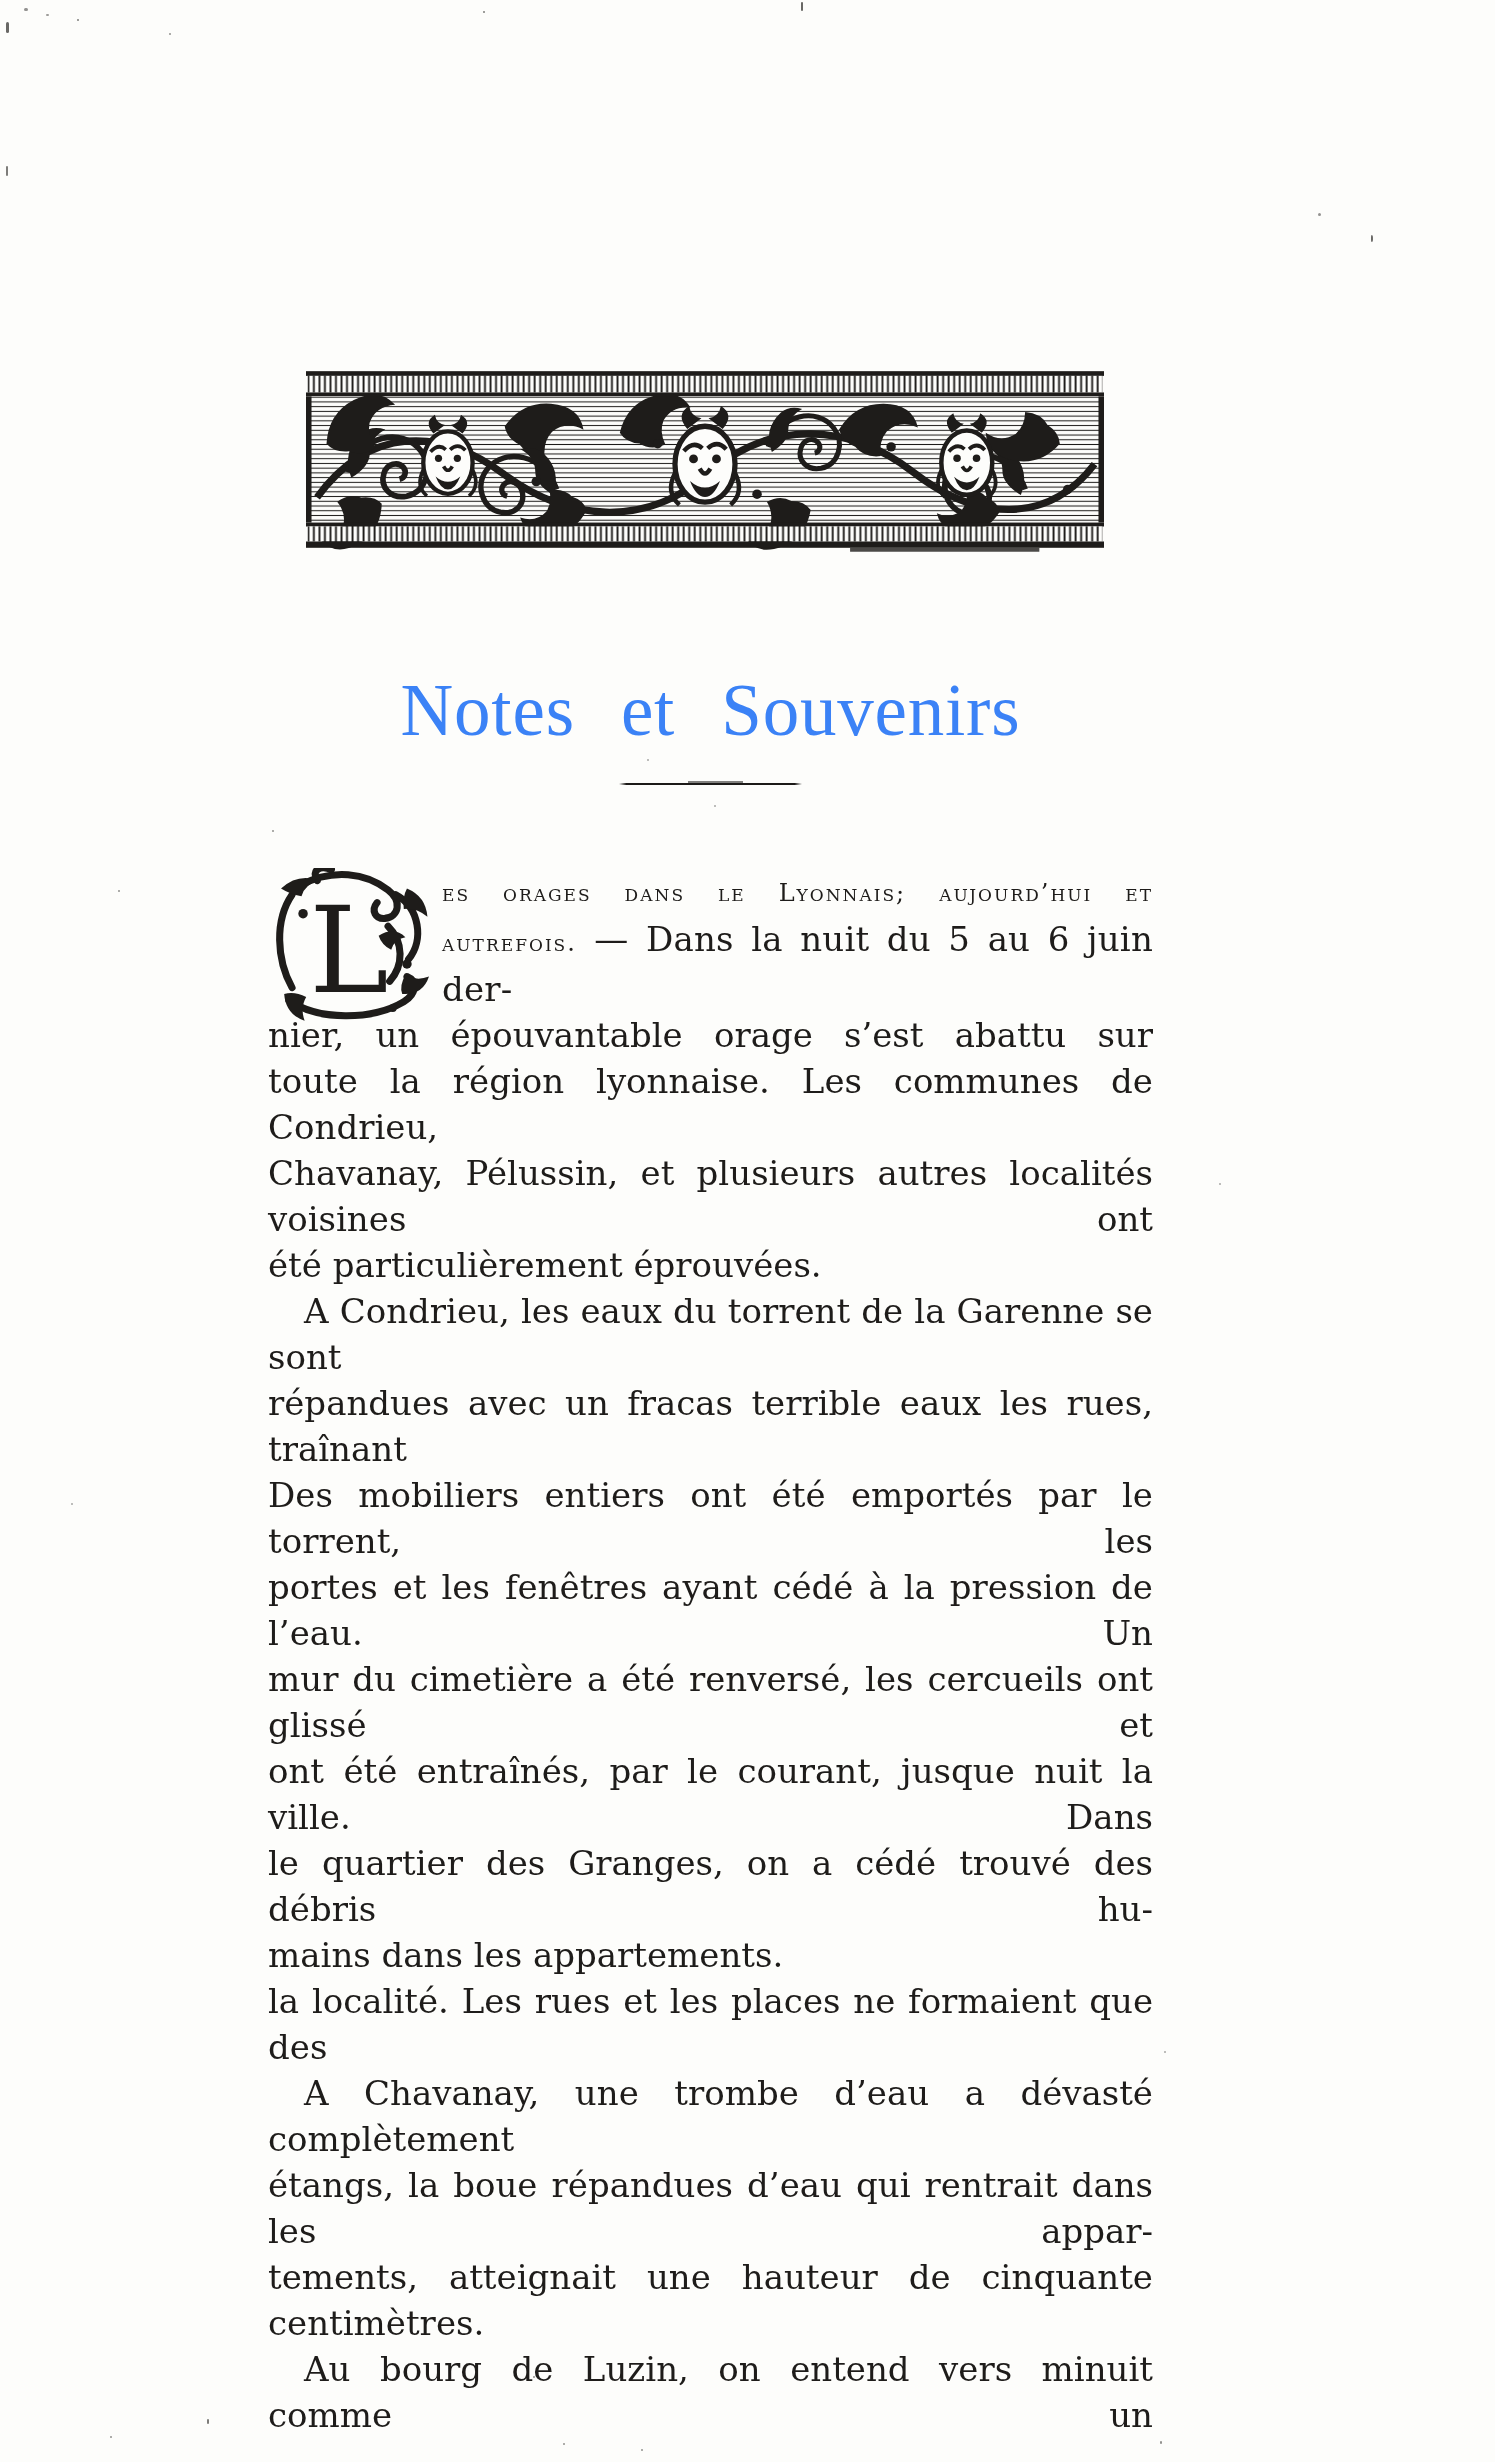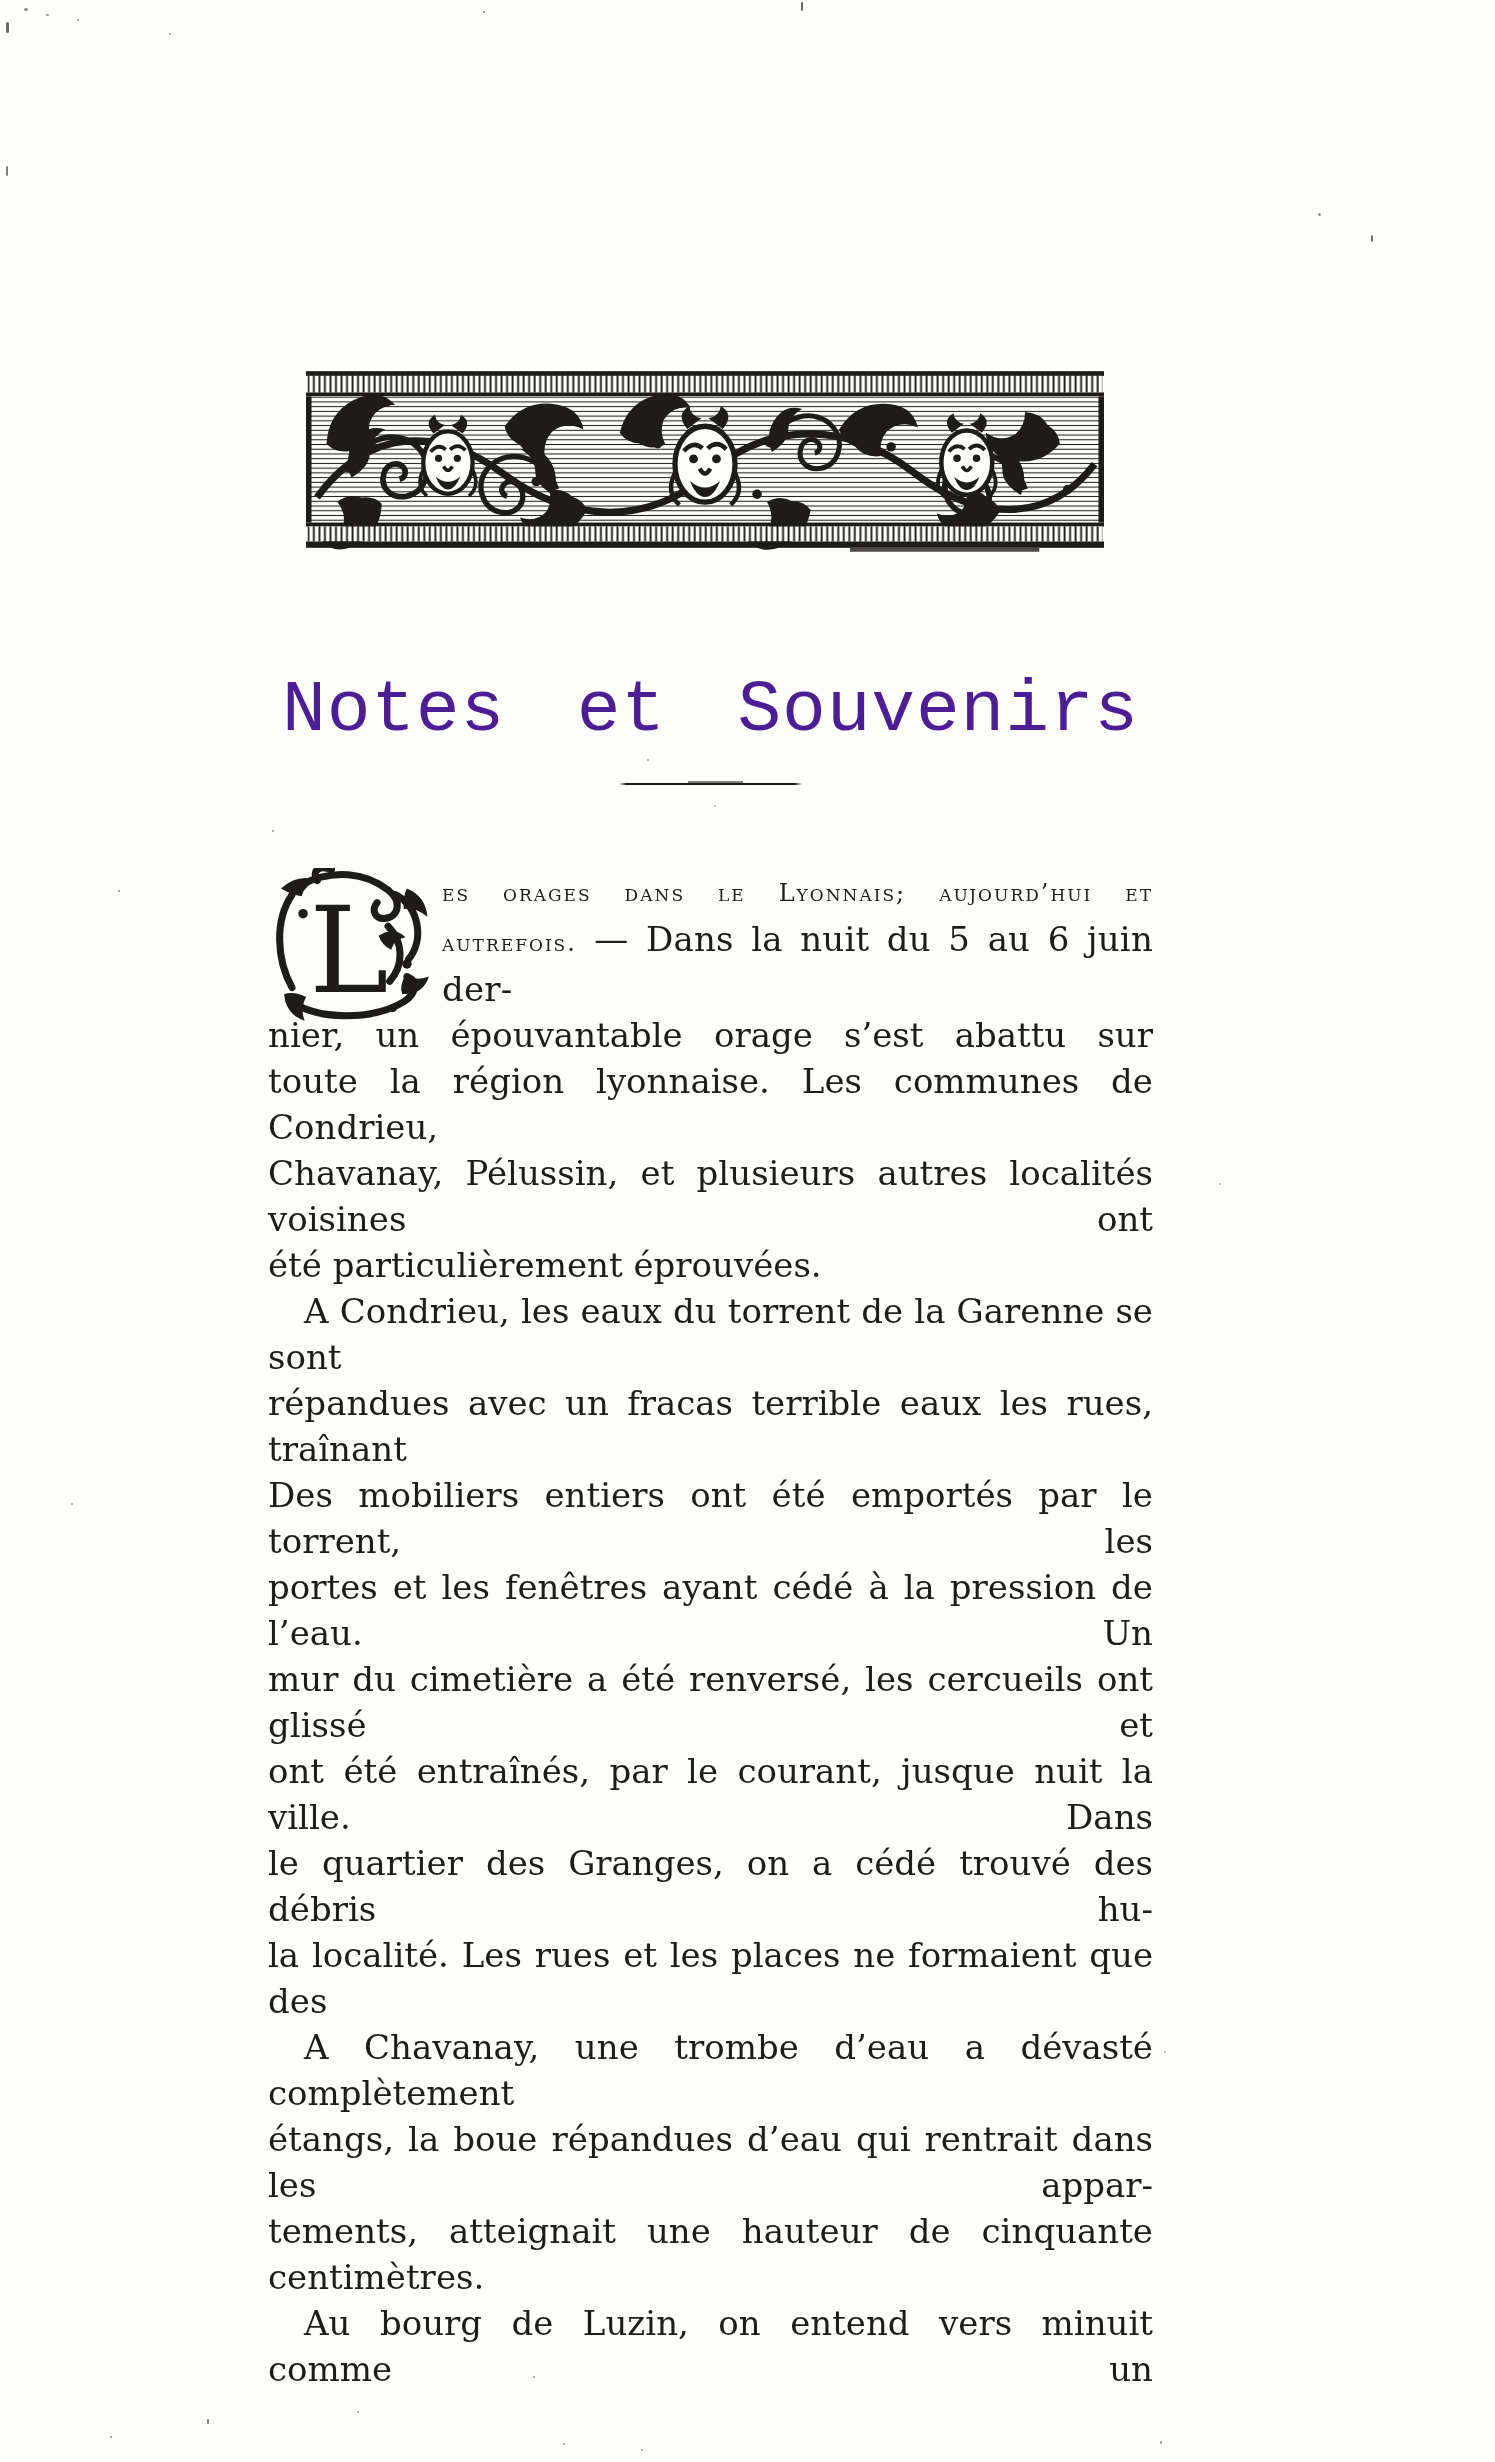--- a/index.html
+++ b/index.html
@@ -14,27 +14,27 @@
   }
   
   .ornament{
     position:absolute;left:306px;top:371px;width:798px;height:188px;
   }
   
   .title{
     position:absolute;left:268px;top:667px;width:885px;
     margin:0;
     text-align:center;
-    font-family:Liberation Mono, monospace;
+    font-family:Liberation Serif, serif;
     font-weight:400;
     font-size:73px;
     line-height:88px;
     letter-spacing:0.8px;
     word-spacing:27px;
-    color:#4c1d95;
+    color:#3b82f6;
   }
   .title-rule{
     position:absolute;left:619px;top:783px;width:183px;height:2.4px;
     background:linear-gradient(90deg, rgba(20,20,20,0) 0%, #1c1a18 4%, #1c1a18 96%, rgba(20,20,20,0) 100%);
   }
   .title-rule::after{
     content:"";position:absolute;left:69px;top:-1.6px;width:55px;height:1.6px;background:#1c1a18;opacity:.55;
   }
   
   .body-col{
@@ -174,20 +174,21 @@
     <div class="line">toute la région lyonnaise. Les communes de Condrieu,</div>
     <div class="line">Chavanay, Pélussin, et plusieurs autres localités voisines ont</div>
     <div class="line end">été particulièrement éprouvées.</div>
     <div class="line indent">A Condrieu, les eaux du torrent de la Garenne se sont</div>
     <div class="line">répandues avec un fracas terrible eaux les rues, traînant</div>
     <div class="line">Des mobiliers entiers ont été emportés par le torrent, les</div>
     <div class="line">portes et les fenêtres ayant cédé à la pression de l’eau. Un</div>
     <div class="line">mur du cimetière a été renversé, les cercueils ont glissé et</div>
     <div class="line">ont été entraînés, par le courant, jusque nuit la ville. Dans</div>
     <div class="line">le quartier des Granges, on a cédé trouvé des débris hu-</div>
+    <div class="line end">mains dans les appartements.</div>
     <div class="line">la localité. Les rues et les places ne formaient que des</div>
     <div class="line indent">A Chavanay, une trombe d’eau a dévasté complètement</div>
     <div class="line">étangs, la boue répandues d’eau qui rentrait dans les appar-</div>
     <div class="line end">tements, atteignait une hauteur de cinquante centimètres.</div>
     <div class="line indent">Au bourg de Luzin, on entend vers minuit comme un</div>
 
   </div>
 
   <span class="speck" style="left:6.3px;top:22px;width:2.4px;height:11px;opacity:.7;"></span>
   <span class="speck" style="left:24px;top:8px;width:4px;height:3.2px;opacity:.5;"></span>

